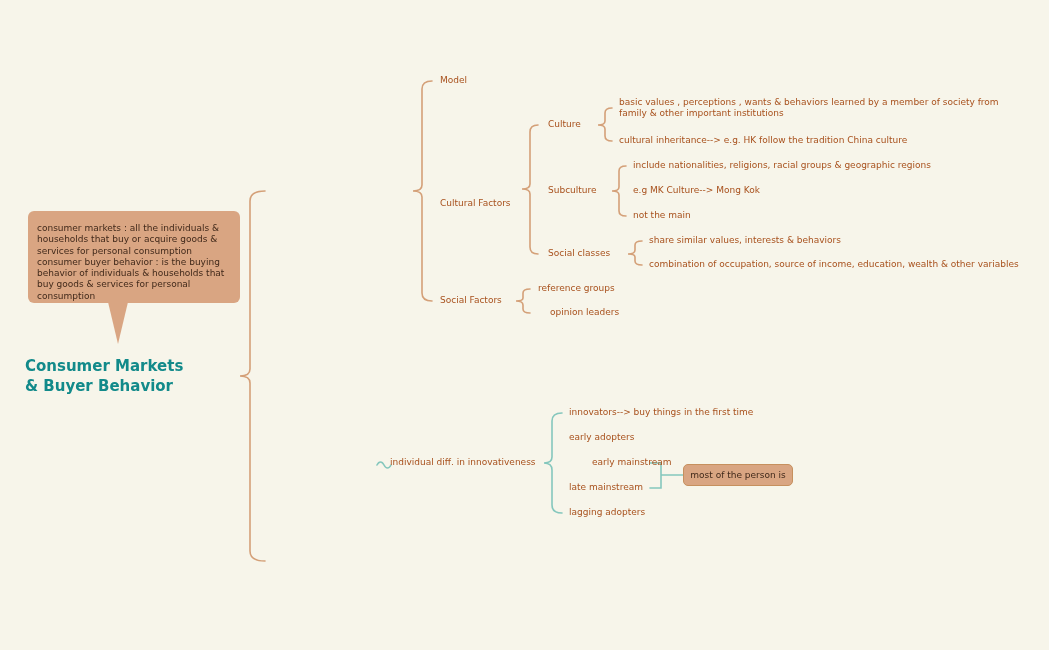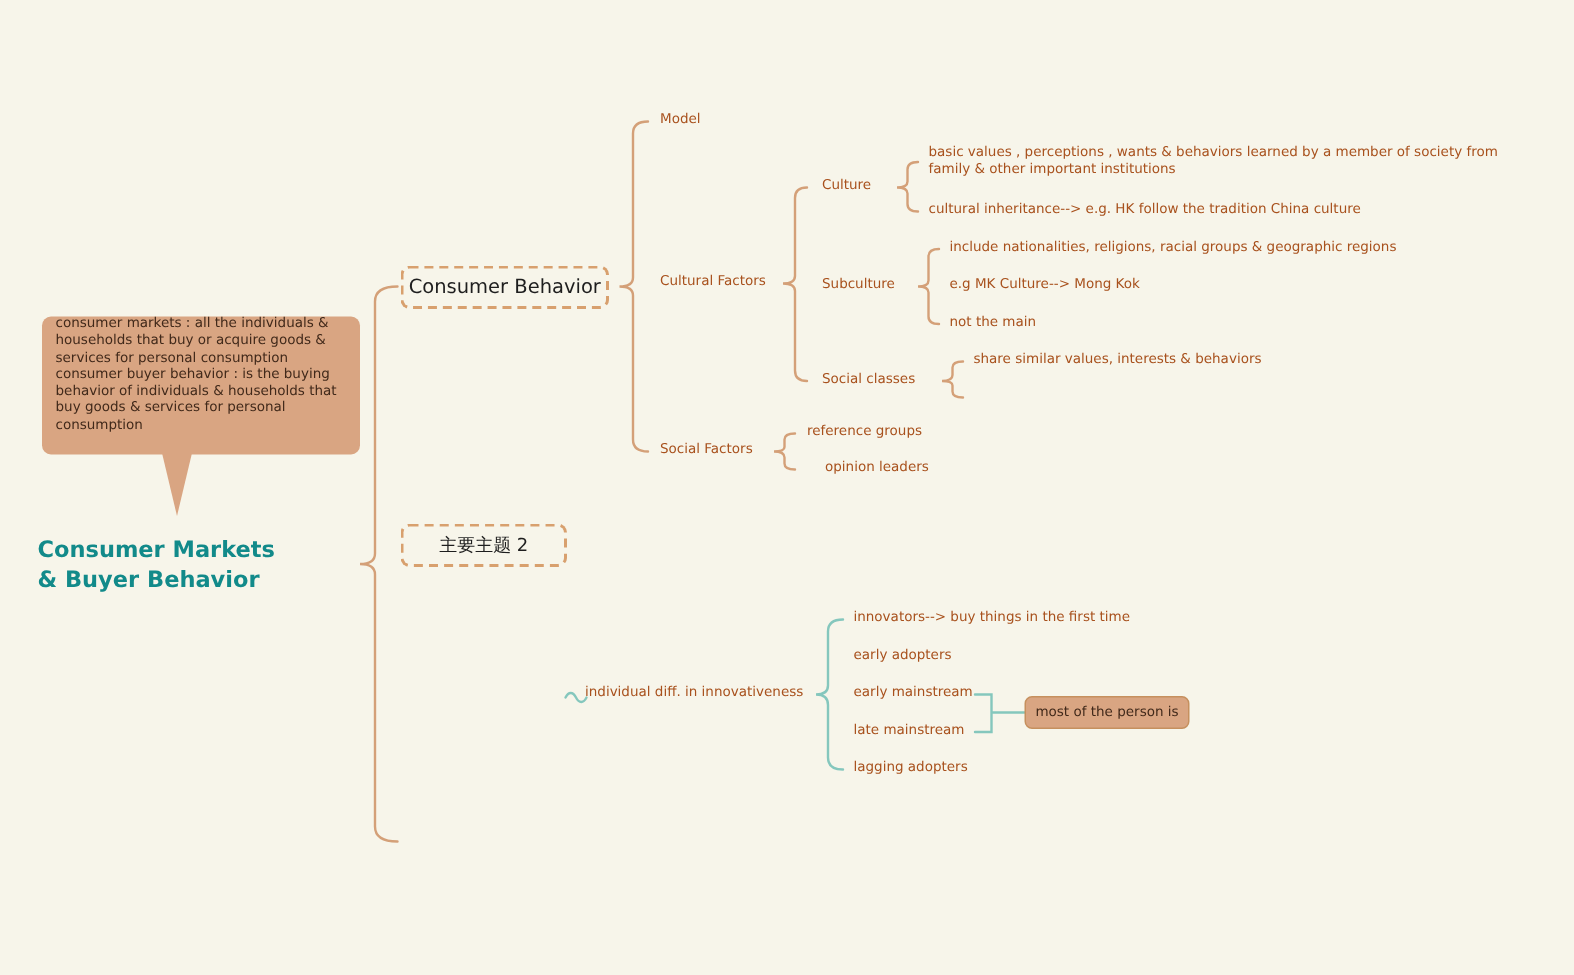--- a/index.html
+++ b/index.html
@@ -16,21 +16,21 @@
   .overlay path.teal { stroke:var(--connector-teal,#85c7bd); }
 
   .root-title {
     position:absolute; left:25px; top:356px; width:176px;
     text-align:left; font-size:15px; font-weight:bold;
     line-height:1.35; color:var(--accent-teal,#128a8a);
   }
   .callout {
     position:absolute; left:28px; top:211px; width:212px; height:92px;
     background:var(--tan,#d9a582); border-radius:6px;
-    padding:0 9px; font-size:9px; line-height:1.25;
+    padding:12px 9px; font-size:9px; line-height:1.25;
     color:#41291a; white-space:pre-line;
   }
   .pointer {
     position:absolute; left:108px; top:302px; width:0; height:0;
     border-left:10px solid transparent; border-right:10px solid transparent;
     border-top:42px solid var(--tan,#d9a582);
   }
   .topic {
     position:absolute; display:flex; align-items:center; justify-content:center;
     border:2px dashed var(--node-border-tan,#d8a06e); border-radius:6px;
@@ -71,44 +71,43 @@
     <path class="teal" d="M377,465 c2,-4 5,-4 7,0 c2,4 5,4 7,0"></path>
     <path class="teal" d="M562,413 Q552,413 552,421 L552,457 Q552,463 544,463 Q552,463 552,470 L552,505 Q552,513 562,513"></path>
     <path class="teal" d="M650,463 L661,463 L661,488 L650,488 M661,475 L683,475"></path>
   </svg>
 
   <div class="callout">consumer markets : all the individuals &amp; households that buy or acquire goods &amp; services for personal consumption
 consumer buyer behavior : is the buying behavior of individuals &amp; households that buy goods &amp; services for personal consumption</div>
   <div class="pointer"></div>
   <div class="root-title">Consumer Markets &amp; Buyer Behavior</div>
 
-  <div class="topic t-cb">Consumer Behavior</div>
-  <div class="topic t-2">主要主题 2</div>
 
   <div class="leaf" style="left:440px; top:75px">Model</div>
-  <div class="leaf" style="left:440px; top:183px">Cultural Factors</div>
+  <div class="leaf" style="left:440px; top:198px">Cultural Factors</div>
 
   <div class="leaf" style="left:548px; top:119px">Culture</div>
   <div class="leaf" style="left:619px; top:135px">cultural inheritance--&gt; e.g. HK follow the tradition China culture</div>
   <div class="leaf wrap" style="left:619px; top:97px; width:392px">basic values , perceptions , wants &amp; behaviors learned by a member of society from family &amp; other important institutions</div>
 
   <div class="leaf" style="left:548px; top:185px">Subculture</div>
   <div class="leaf" style="left:633px; top:160px">include nationalities, religions, racial groups &amp; geographic regions</div>
   <div class="leaf" style="left:633px; top:185px">e.g MK Culture--&gt; Mong Kok</div>
   <div class="leaf" style="left:633px; top:210px">not the main</div>
 
   <div class="leaf" style="left:548px; top:248px">Social classes</div>
   <div class="leaf" style="left:649px; top:235px">share similar values, interests &amp; behaviors</div>
+  <div class="leaf" style="left:649px; top:259px">combination of occupation, source of income, education, wealth &amp; other variables</div>
 
   <div class="leaf" style="left:440px; top:295px">Social Factors</div>
   <div class="leaf" style="left:538px; top:283px">reference groups</div>
   <div class="leaf" style="left:550px; top:307px">opinion leaders</div>
 
   <div class="leaf" style="left:390px; top:457px">individual diff. in innovativeness</div>
   <div class="leaf" style="left:569px; top:407px">innovators--&gt; buy things in the first time</div>
   <div class="leaf" style="left:569px; top:432px">early adopters</div>
-  <div class="leaf" style="left:569px; top:457px">early mainstream</div>
+  <div class="leaf" style="left:592px; top:457px">early mainstream</div>
   <div class="leaf" style="left:569px; top:482px">late mainstream</div>
   <div class="leaf" style="left:569px; top:507px">lagging adopters</div>
 
   <div class="mini-callout">most of the person is</div>
 
 </div>
 
 </body></html>

